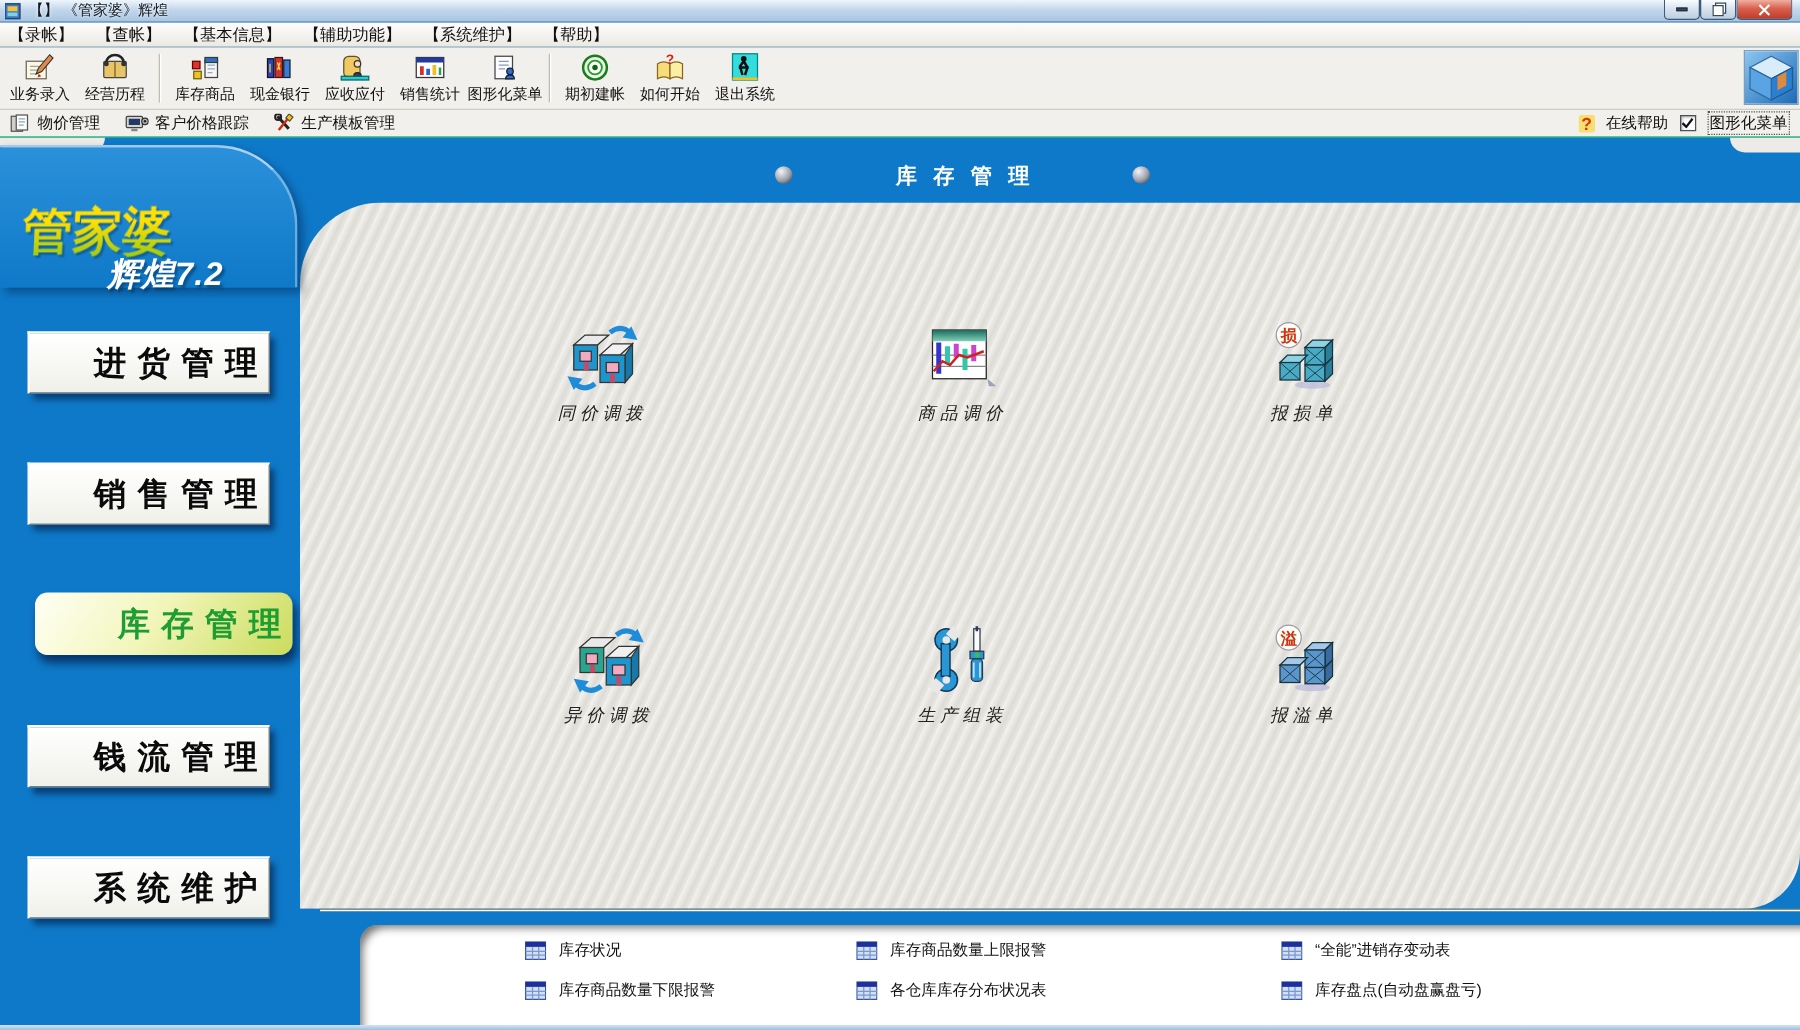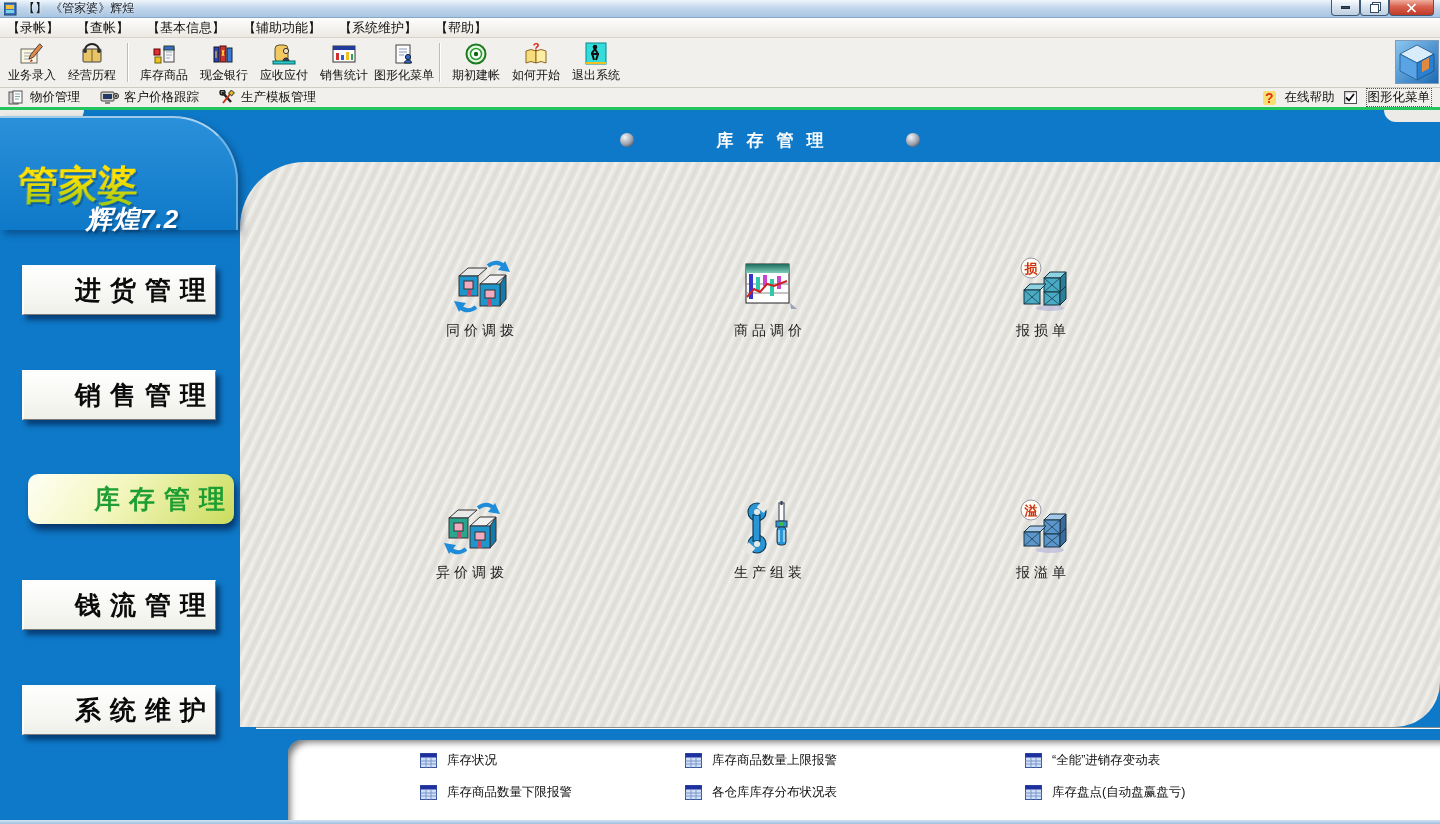--- a/index.html
+++ b/index.html
@@ -23,21 +23,21 @@
   .menu-item { padding:1px 2px; white-space:nowrap; }
 
   
   .toolbar { height:50px; flex:0 0 50px; background:#f2f0ec; border-bottom:1px solid #cfccc4; display:flex; align-items:stretch; padding:1px 2px; position:relative; }
   .tb-btn { width:60px; display:flex; flex-direction:column; align-items:center; justify-content:center; gap:1px; font-size:12px; white-space:nowrap; }
   .tb-btn svg { display:block; }
   .tb-sep { width:0; border-left:1px solid #bfbcb4; border-right:1px solid #ffffff; margin:4px 5px; }
   .cube-logo { position:absolute; right:1px; top:2px; width:44px; height:44px; border:1px solid #7f9dbb; }
 
   
-  .subtoolbar { height:22px; flex:0 0 22px; background:#f2f0ec; border-bottom:3px solid #22c55e; display:flex; align-items:center; padding:0 8px; gap:20px; font-size:12.5px; }
+  .subtoolbar { height:22px; flex:0 0 22px; background:#f2f0ec; border-bottom:1px solid #22c55e; display:flex; align-items:center; padding:0 8px; gap:20px; font-size:12.5px; }
   .sub-item { display:flex; align-items:center; gap:5px; white-space:nowrap; }
   .sub-right { margin-left:auto; display:flex; align-items:center; gap:9px; }
   .help-q { color:#e03010; font-weight:bold; font-size:14px; background:#f8e070; padding:0 2px; border-radius:2px; line-height:14px; }
   .checkbox { width:13px; height:13px; background:#fff; border:1px solid #505050; box-shadow:inset 1px 1px 2px #bbb; display:flex; align-items:center; justify-content:center; }
   .gm-label { border:1px dotted #555; padding:0 1px; }
 
   
   .main { flex:1 1 auto; position:relative; background:#0E79C8; overflow:hidden; }
   .corner-gray-tl { position:absolute; left:0; top:0; width:84px; height:12px; background:#edebe7; border-radius:0 0 16px 0; }
   .corner-gray-tr { position:absolute; right:0; top:0; width:56px; height:12px; background:#edebe7; border-radius:0 0 0 16px; }
@@ -46,21 +46,21 @@
   .sphere { width:14px; height:14px; border-radius:50%; background:radial-gradient(circle at 35% 30%, #f4f4f6, #9aa0ac 55%, #3c424e 90%); }
   .content-title { color:#fff; font-weight:bold; font-size:17px; letter-spacing:13px; padding-left:13px; font-family:"Liberation Serif","DejaVu Serif",serif; }
 
   .gray-panel { position:absolute; left:240px; top:52px; right:0; height:565px;
     background-color:#e9e8e3;
     background-image:repeating-linear-gradient(115deg, rgba(255,255,255,.45) 0px, rgba(255,255,255,0) 3px, rgba(176,174,166,.22) 6px, rgba(255,255,255,0) 10px);
     border-top-left-radius:65px; border-bottom-right-radius:45px; }
 
   .tile { position:absolute; width:150px; text-align:center; cursor:default; }
   .tile svg { display:inline-block; }
-  .tile-label { margin-top:4px; font-size:14px; letter-spacing:4px; color:#222; font-family:"Liberation Serif","DejaVu Serif",serif; }
+  .tile-label { margin-top:4px; font-size:14px; letter-spacing:4px; color:#222; font-family:"Liberation Serif","DejaVu Serif",serif;font-style:italic; }
 
   .groove { position:absolute; left:256px; right:0; top:617px; height:2px; border-top:1px solid #8d8d8b; border-bottom:1px solid #ffffff; }
 
   .footer-panel { position:absolute; left:288px; right:0; top:630px; bottom:0; background:#fff; border-top-left-radius:14px; box-shadow:inset 7px 7px 7px -5px rgba(0,0,0,.55); }
   .links-grid { display:grid; grid-template-columns:265px 340px auto; row-gap:15px; padding:12px 0 0 132px; }
   .link-item { display:flex; align-items:center; gap:10px; font-size:12.5px; white-space:nowrap; }
 
   
   .sidebar { position:absolute; left:0; top:0; width:240px; height:100%; }
   .logo-block { position:absolute; left:0; top:6px; width:238px; height:114px; background:linear-gradient(#2b90da,#0E79C8); border-top-right-radius:65px; border-top:2px solid rgba(255,255,255,.6); border-right:2px solid rgba(255,255,255,.35); box-shadow:4px 4px 7px rgba(0,25,60,.4); }
@@ -339,21 +339,21 @@
             <rect x="30" y="35" width="16" height="13" fill="#49aac4"></rect>
               <polygon points="46,35 52,29 52,42 46,48" fill="#2a7e96"></polygon>
               <path d="M30 35 l16 13 M46 35 l-16 13" stroke-width="0.7"></path>
           </g>
           <circle cx="17" cy="11" r="10" fill="#fffdf4" stroke="#99a"></circle>
           <text x="17" y="16" text-anchor="middle" font-size="13" font-weight="bold" fill="#cc3311">损</text>
         </svg>
         <div class="tile-label">报损单</div>
       </div>
 
-      <div class="tile" style="left:157px; top:337px;">
+      <div class="tile" style="left:172px; top:337px;">
         <svg width="58" height="58" viewBox="0 0 58 58">
           <path d="M35 9 q9 -7 17 1" stroke="#1E8CD8" stroke-width="4" fill="none"></path>
             <polygon points="52,4 57,15 45,13" fill="#1E8CD8"></polygon>
           <path d="M23 50 q-9 7 -17 -1" stroke="#1E8CD8" stroke-width="4" fill="none"></path>
             <polygon points="6,55 1,44 13,46" fill="#1E8CD8"></polygon>
           <polygon points="6,19 15,11 34,11 25,19" fill="#e9e9e9" stroke="#333"></polygon>
           <rect x="6" y="19" width="19" height="20" fill="#2AA690" stroke="#333"></rect>
           <rect x="11" y="24" width="9" height="8" fill="#f2aac0" stroke="#333"></rect>
             <rect x="14" y="33" width="4" height="6" fill="#c84868"></rect>
           <polygon points="27,27 37,18 53,18 43,27" fill="#f1f1f1" stroke="#333"></polygon>

